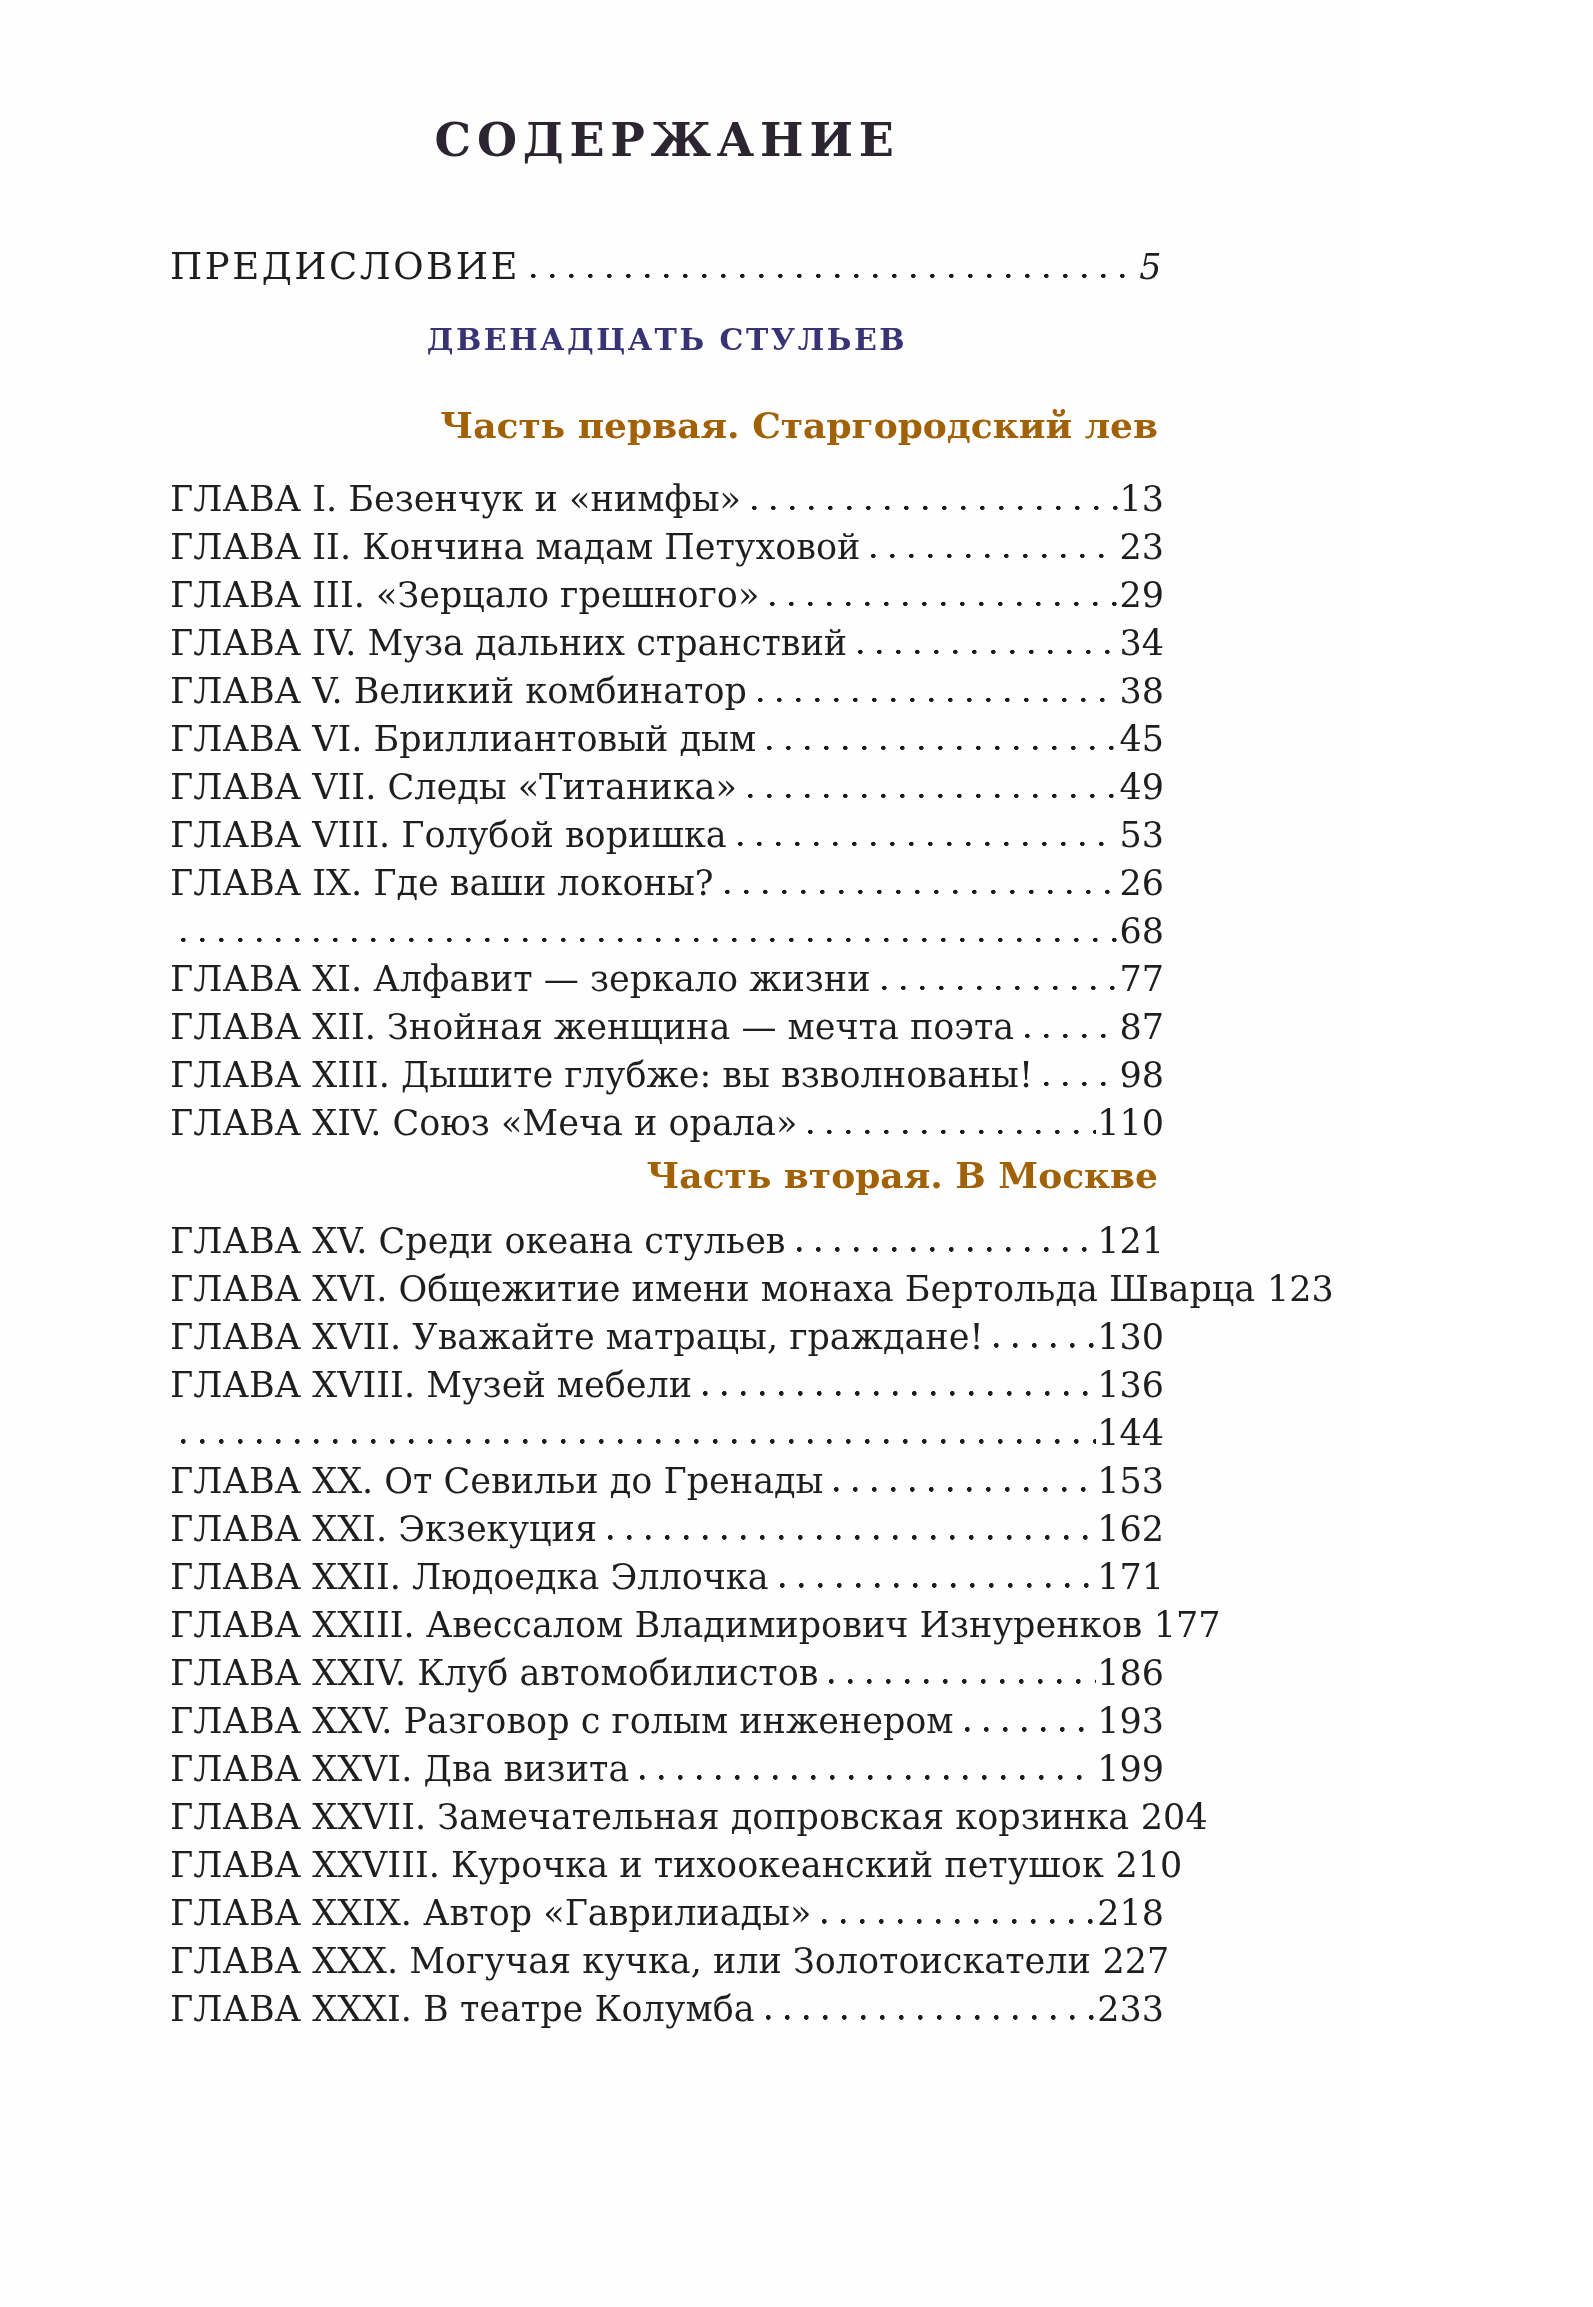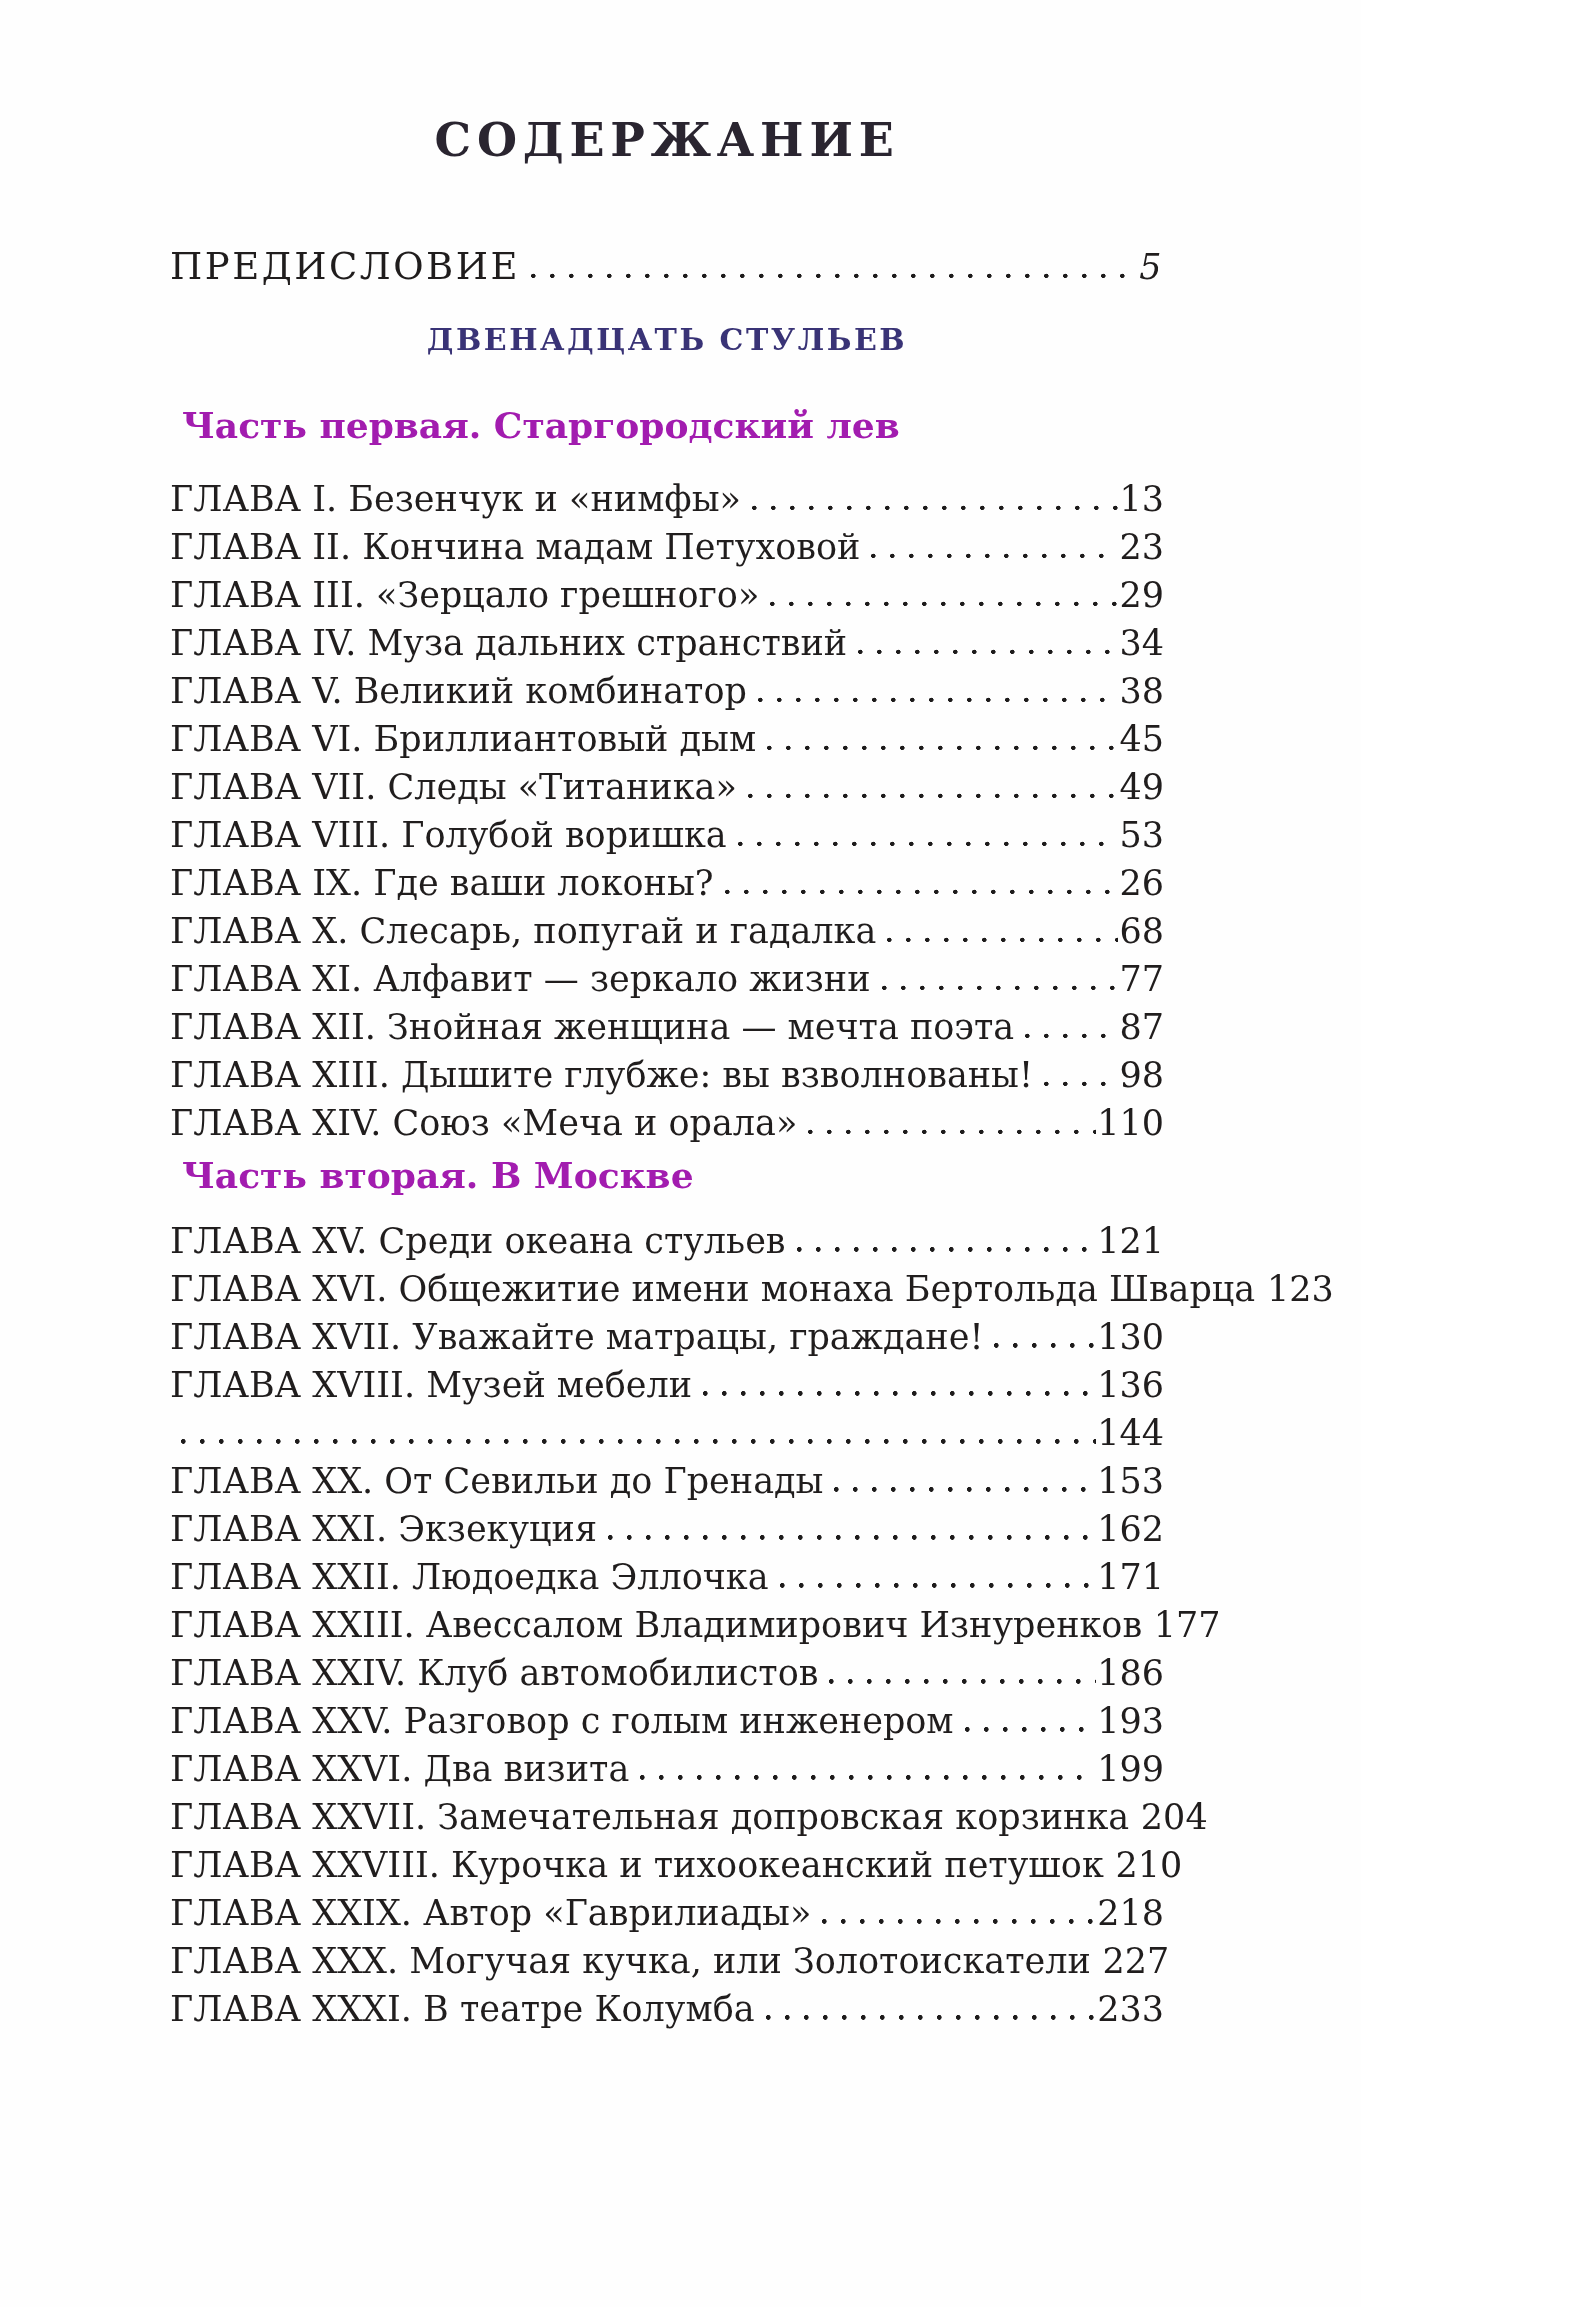--- a/index.html
+++ b/index.html
@@ -74,26 +74,26 @@
     font-size: 30px;
     font-weight: bold;
     line-height: 48px;
     text-align: center;
     letter-spacing: 2.5px;
     color: #393376;
   }
 
   
   .part-heading {
-    margin: 12px;
+    margin: 6px;
     font-size: 36px;
     font-weight: bold;
     line-height: 40px;
-    text-align: left;
-    color: #a21caf;
+    text-align: right;
+    color: #a16207;
   }
   .part-heading.first { margin-top: 41px; }
   .part-heading.second { margin-top: 7.5px; }
 
   .toc-list {
     margin: 0;
     padding: 0;
     list-style: none;
     text-align: center;
   }
@@ -167,21 +167,20 @@
         <span class="pagenum">53</span>
       </li>
 
       <li class="toc-row">
         <span class="entry-text">ГЛАВА IX. Где ваши локоны?</span>
         <span class="leader"></span>
         <span class="pagenum">26</span>
       </li>
 
       <li class="toc-row">
-        <span class="entry-text">ГЛАВА X. Слесарь, попугай и гадалка</span>
         <span class="leader"></span>
         <span class="pagenum">68</span>
       </li>
 
       <li class="toc-row">
         <span class="entry-text">ГЛАВА XI. Алфавит — зеркало жизни</span>
         <span class="leader"></span>
         <span class="pagenum">77</span>
       </li>
 

